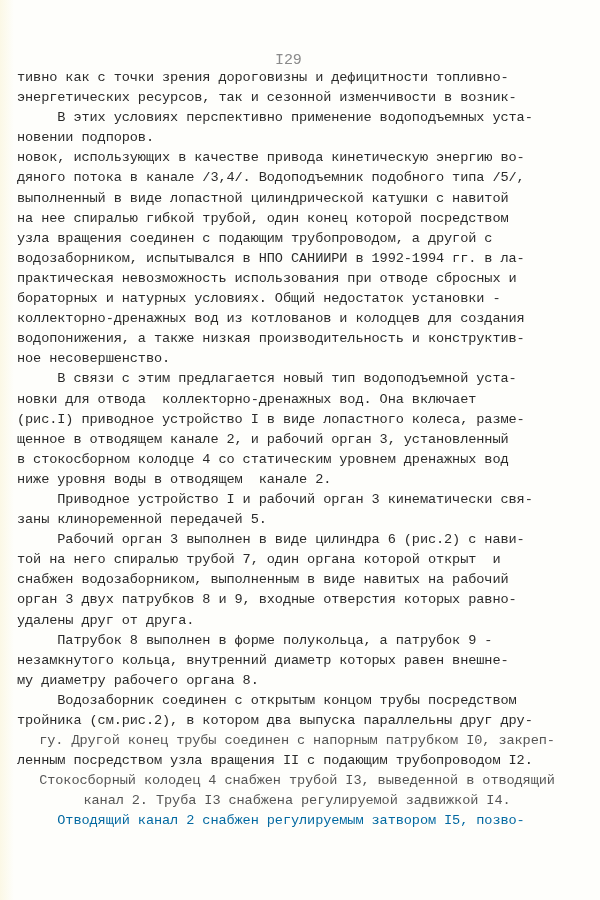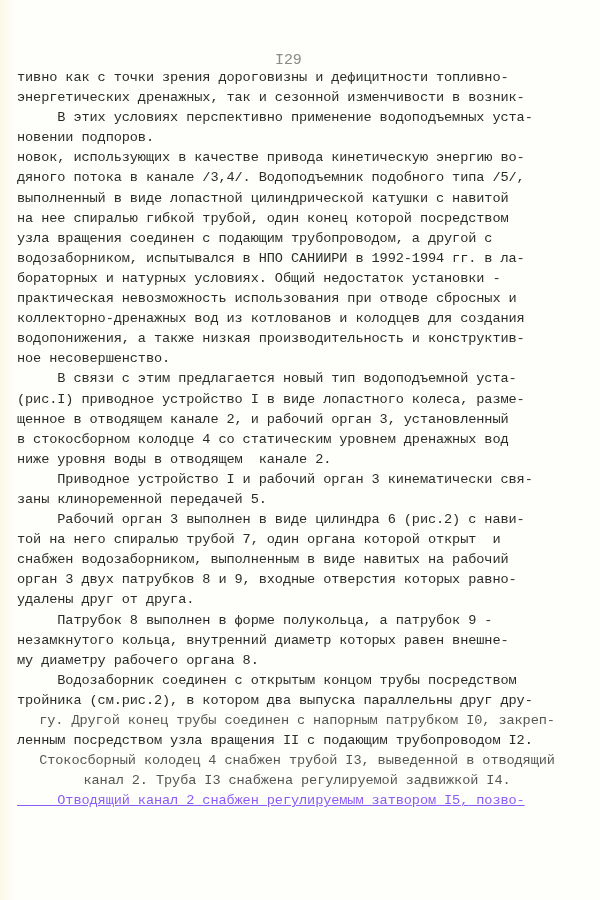--- a/index.html
+++ b/index.html
@@ -40,47 +40,48 @@
       position: absolute;
       left: 0;
       top: 18px;
       width: 560px;
     }
     .line {
       height: 20.1px;
       line-height: 20.1px;
       white-space: pre;
     }
-    .line.faint { color: #8b5cf6; text-decoration: underline; }
+    .line.faint { color: #0369a1; }
     .line.light { color: #555; text-align: center; }
   </style>
 </head>
 <body>
 
 <div class="paper-edge"></div>
 
 <div class="page">
   <div class="page-number">I29</div>
   <div class="lines">
     <div class="line">тивно как с точки зрения дороговизны и дефицитности топливно-</div>
-    <div class="line">энергетических дренажных, так и сезонной изменчивости в возник-</div>
+    <div class="line">энергетических ресурсов, так и сезонной изменчивости в возник-</div>
     <div class="line">     В этих условиях перспективно применение водоподъемных уста-</div>
     <div class="line">новении подпоров.</div>
     <div class="line">новок, использующих в качестве привода кинетическую энергию во-</div>
     <div class="line">дяного потока в канале /3,4/. Водоподъемник подобного типа /5/,</div>
     <div class="line">выполненный в виде лопастной цилиндрической катушки с навитой</div>
     <div class="line">на нее спиралью гибкой трубой, один конец которой посредством</div>
     <div class="line">узла вращения соединен с подающим трубопроводом, а другой с</div>
     <div class="line">водозаборником, испытывался в НПО САНИИРИ в 1992-1994 гг. в ла-</div>
+    <div class="line">практическая невозможность использования при отводе сбросных и</div>
     <div class="line">бораторных и натурных условиях. Общий недостаток установки -</div>
-    <div class="line">практическая невозможность использования при отводе сбросных и</div>
     <div class="line">коллекторно-дренажных вод из котлованов и колодцев для создания</div>
     <div class="line">водопонижения, а также низкая производительность и конструктив-</div>
     <div class="line">ное несовершенство.</div>
     <div class="line">     В связи с этим предлагается новый тип водоподъемной уста-</div>
+    <div class="line">новки для отвода  коллекторно-дренажных вод. Она включает</div>
     <div class="line">(рис.I) приводное устройство I в виде лопастного колеса, разме-</div>
     <div class="line">щенное в отводящем канале 2, и рабочий орган 3, установленный</div>
     <div class="line">в стокосборном колодце 4 со статическим уровнем дренажных вод</div>
     <div class="line">ниже уровня воды в отводящем  канале 2.</div>
     <div class="line">     Приводное устройство I и рабочий орган 3 кинематически свя-</div>
     <div class="line">заны клиноременной передачей 5.</div>
     <div class="line">     Рабочий орган 3 выполнен в виде цилиндра 6 (рис.2) с нави-</div>
     <div class="line">той на него спиралью трубой 7, один органа которой открыт  и</div>
     <div class="line">снабжен водозаборником, выполненным в виде навитых на рабочий</div>
     <div class="line">орган 3 двух патрубков 8 и 9, входные отверстия которых равно-</div>

